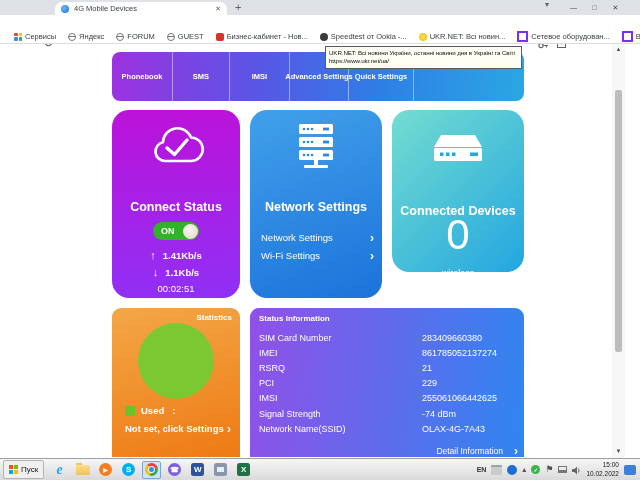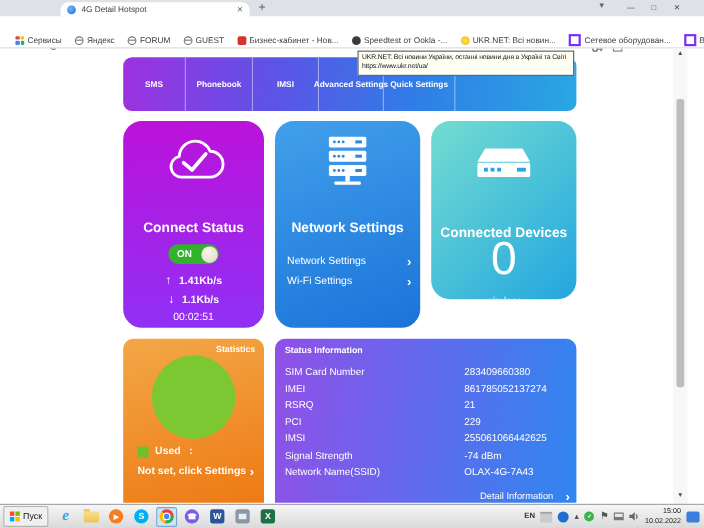--- a/index.html
+++ b/index.html
@@ -112,21 +112,21 @@
   .msgic{width:12px;height:10px;background:#3d7edb;border-radius:2px;}
 </style>
 </head>
 <body>
 
 <div id="screen">
 
   <div class="abs" id="tabstrip">
     <div class="abs" id="tab">
       <span class="favicon"></span>
-      <span id="tab-title">4G Detail Hotspot</span>
+      <span id="tab-title">4G Mobile Devices</span>
       <span class="glyph" style="font-size:7px">✕</span>
     </div>
     <span class="abs glyph" id="newtab">+</span>
     <span class="abs glyph" id="tabsearch">▾</span>
     <span class="abs winbtn" style="left:565px">—</span>
     <span class="abs winbtn" style="left:586px">□</span>
     <span class="abs winbtn" style="left:607px">✕</span>
   </div>
 
   <div class="abs" id="toolbar">
@@ -211,22 +211,22 @@
     </span>
 
   </div>
 
   <div class="abs" id="tooltip">
     <div>UKR.NET: Всі новини України, останні новини дня в Україні та Світі</div>
     <div>https://www.ukr.net/ua/</div>
   </div>
 
   <div class="abs" id="navbar">
+    <div class="navtab" style="width:60px">Phonebook</div>
     <div class="navtab" style="width:56px">SMS</div>
-    <div class="navtab" style="width:60px">Phonebook</div>
     <div class="navtab" style="width:59px">IMSI</div>
     <div class="navtab" style="width:58px">Advanced Settings</div>
     <div class="navtab" style="width:64px">Quick Settings</div>
   </div>
 
   <div class="card" id="card-connect">
     <span class="cicon" style="top:16px">
       <svg width="60" height="42" viewBox="0 0 60 42">
         <path d="M45 35 H19 a9.5 9.5 0 0 1 -2 -18.8 A14.5 14.5 0 0 1 45 11.5 A9 9 0 0 1 45 35 z" fill="none" stroke="#fff" stroke-width="2.6" stroke-linejoin="round"></path>
         <path d="M21 22 l7.5 6.5 L41 14" fill="none" stroke="#fff" stroke-width="3.4" stroke-linecap="round" stroke-linejoin="round"></path>

